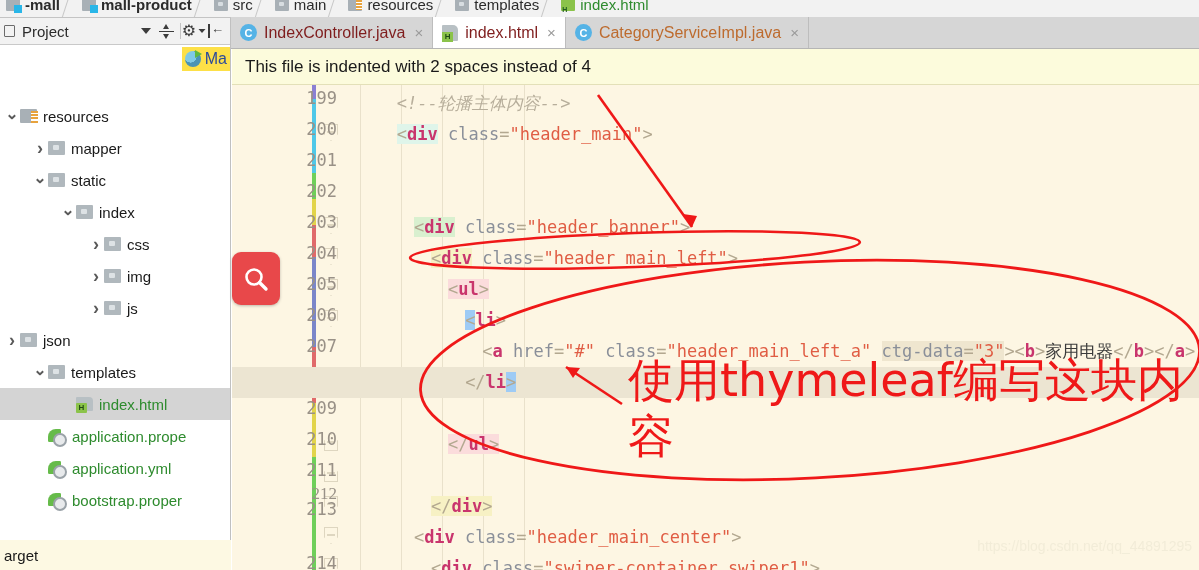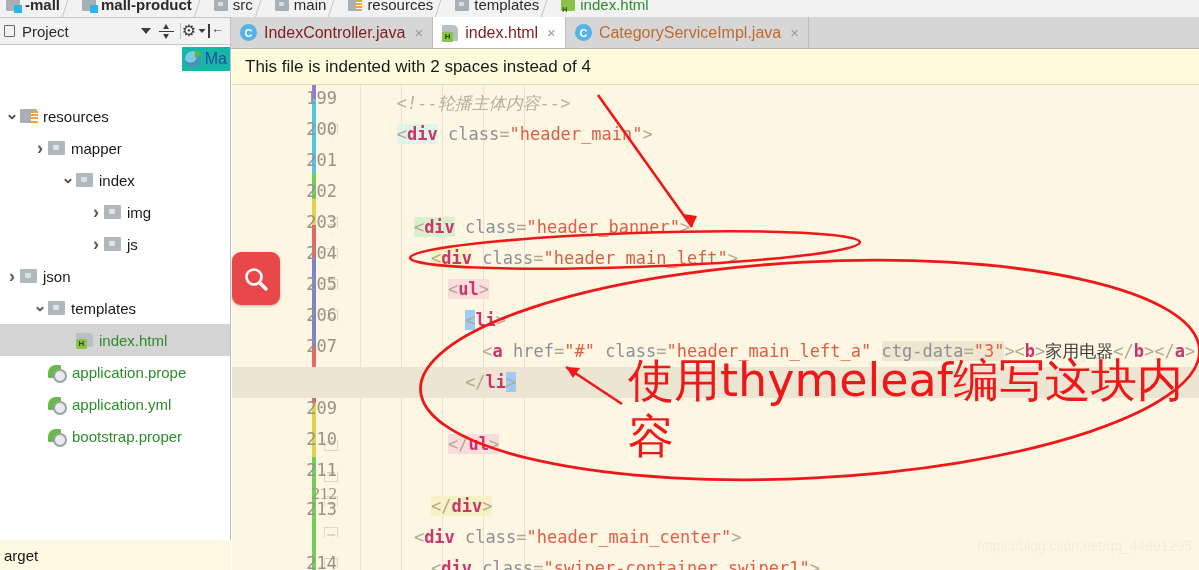--- a/index.html
+++ b/index.html
@@ -150,21 +150,21 @@
     content: "←"; position: absolute; left: 3px; top: -2px;
     font-size: 13px; color: #3c3c3c; line-height: 14px;
   }
 
   
   .maven-tab {
     position: absolute; right: 0px; top: 29px;
     display: flex; align-items: center;
     height: 24px;
     padding: 0 3px;
-    background: #14b8a6;
+    background: #fde047;
   }
   .maven-ico {
     width: 16px; height: 16px; margin-right: 4px;
     border-radius: 50%;
     background: radial-gradient(circle at 35% 35%, #7fc9e6 0 40%, #4a93b5 41% 100%);
     position: relative;
   }
   .maven-ico:after {
     content: ""; position: absolute; right: -1px; top: -1px;
     width: 0; height: 0;
@@ -487,24 +487,34 @@
         <div class="tree-row" style="padding-left: 4px;">
           <span class="twisty tw-down"></span>
           <span class="t-icon resources"></span>
           <span class="t-label dark">resources</span>
         </div>
         <div class="tree-row" style="padding-left: 32px;">
           <span class="twisty tw-right"></span>
           <span class="t-icon folder"></span>
           <span class="t-label dark">mapper</span>
         </div>
+        <div class="tree-row" style="padding-left: 32px;">
+          <span class="twisty tw-down"></span>
+          <span class="t-icon folder"></span>
+          <span class="t-label dark">static</span>
+        </div>
         <div class="tree-row" style="padding-left: 60px;">
           <span class="twisty tw-down"></span>
           <span class="t-icon folder"></span>
           <span class="t-label dark">index</span>
+        </div>
+        <div class="tree-row" style="padding-left: 88px;">
+          <span class="twisty tw-right"></span>
+          <span class="t-icon folder"></span>
+          <span class="t-label dark">css</span>
         </div>
         <div class="tree-row" style="padding-left: 88px;">
           <span class="twisty tw-right"></span>
           <span class="t-icon folder"></span>
           <span class="t-label dark">img</span>
         </div>
         <div class="tree-row" style="padding-left: 88px;">
           <span class="twisty tw-right"></span>
           <span class="t-icon folder"></span>
           <span class="t-label dark">js</span>

